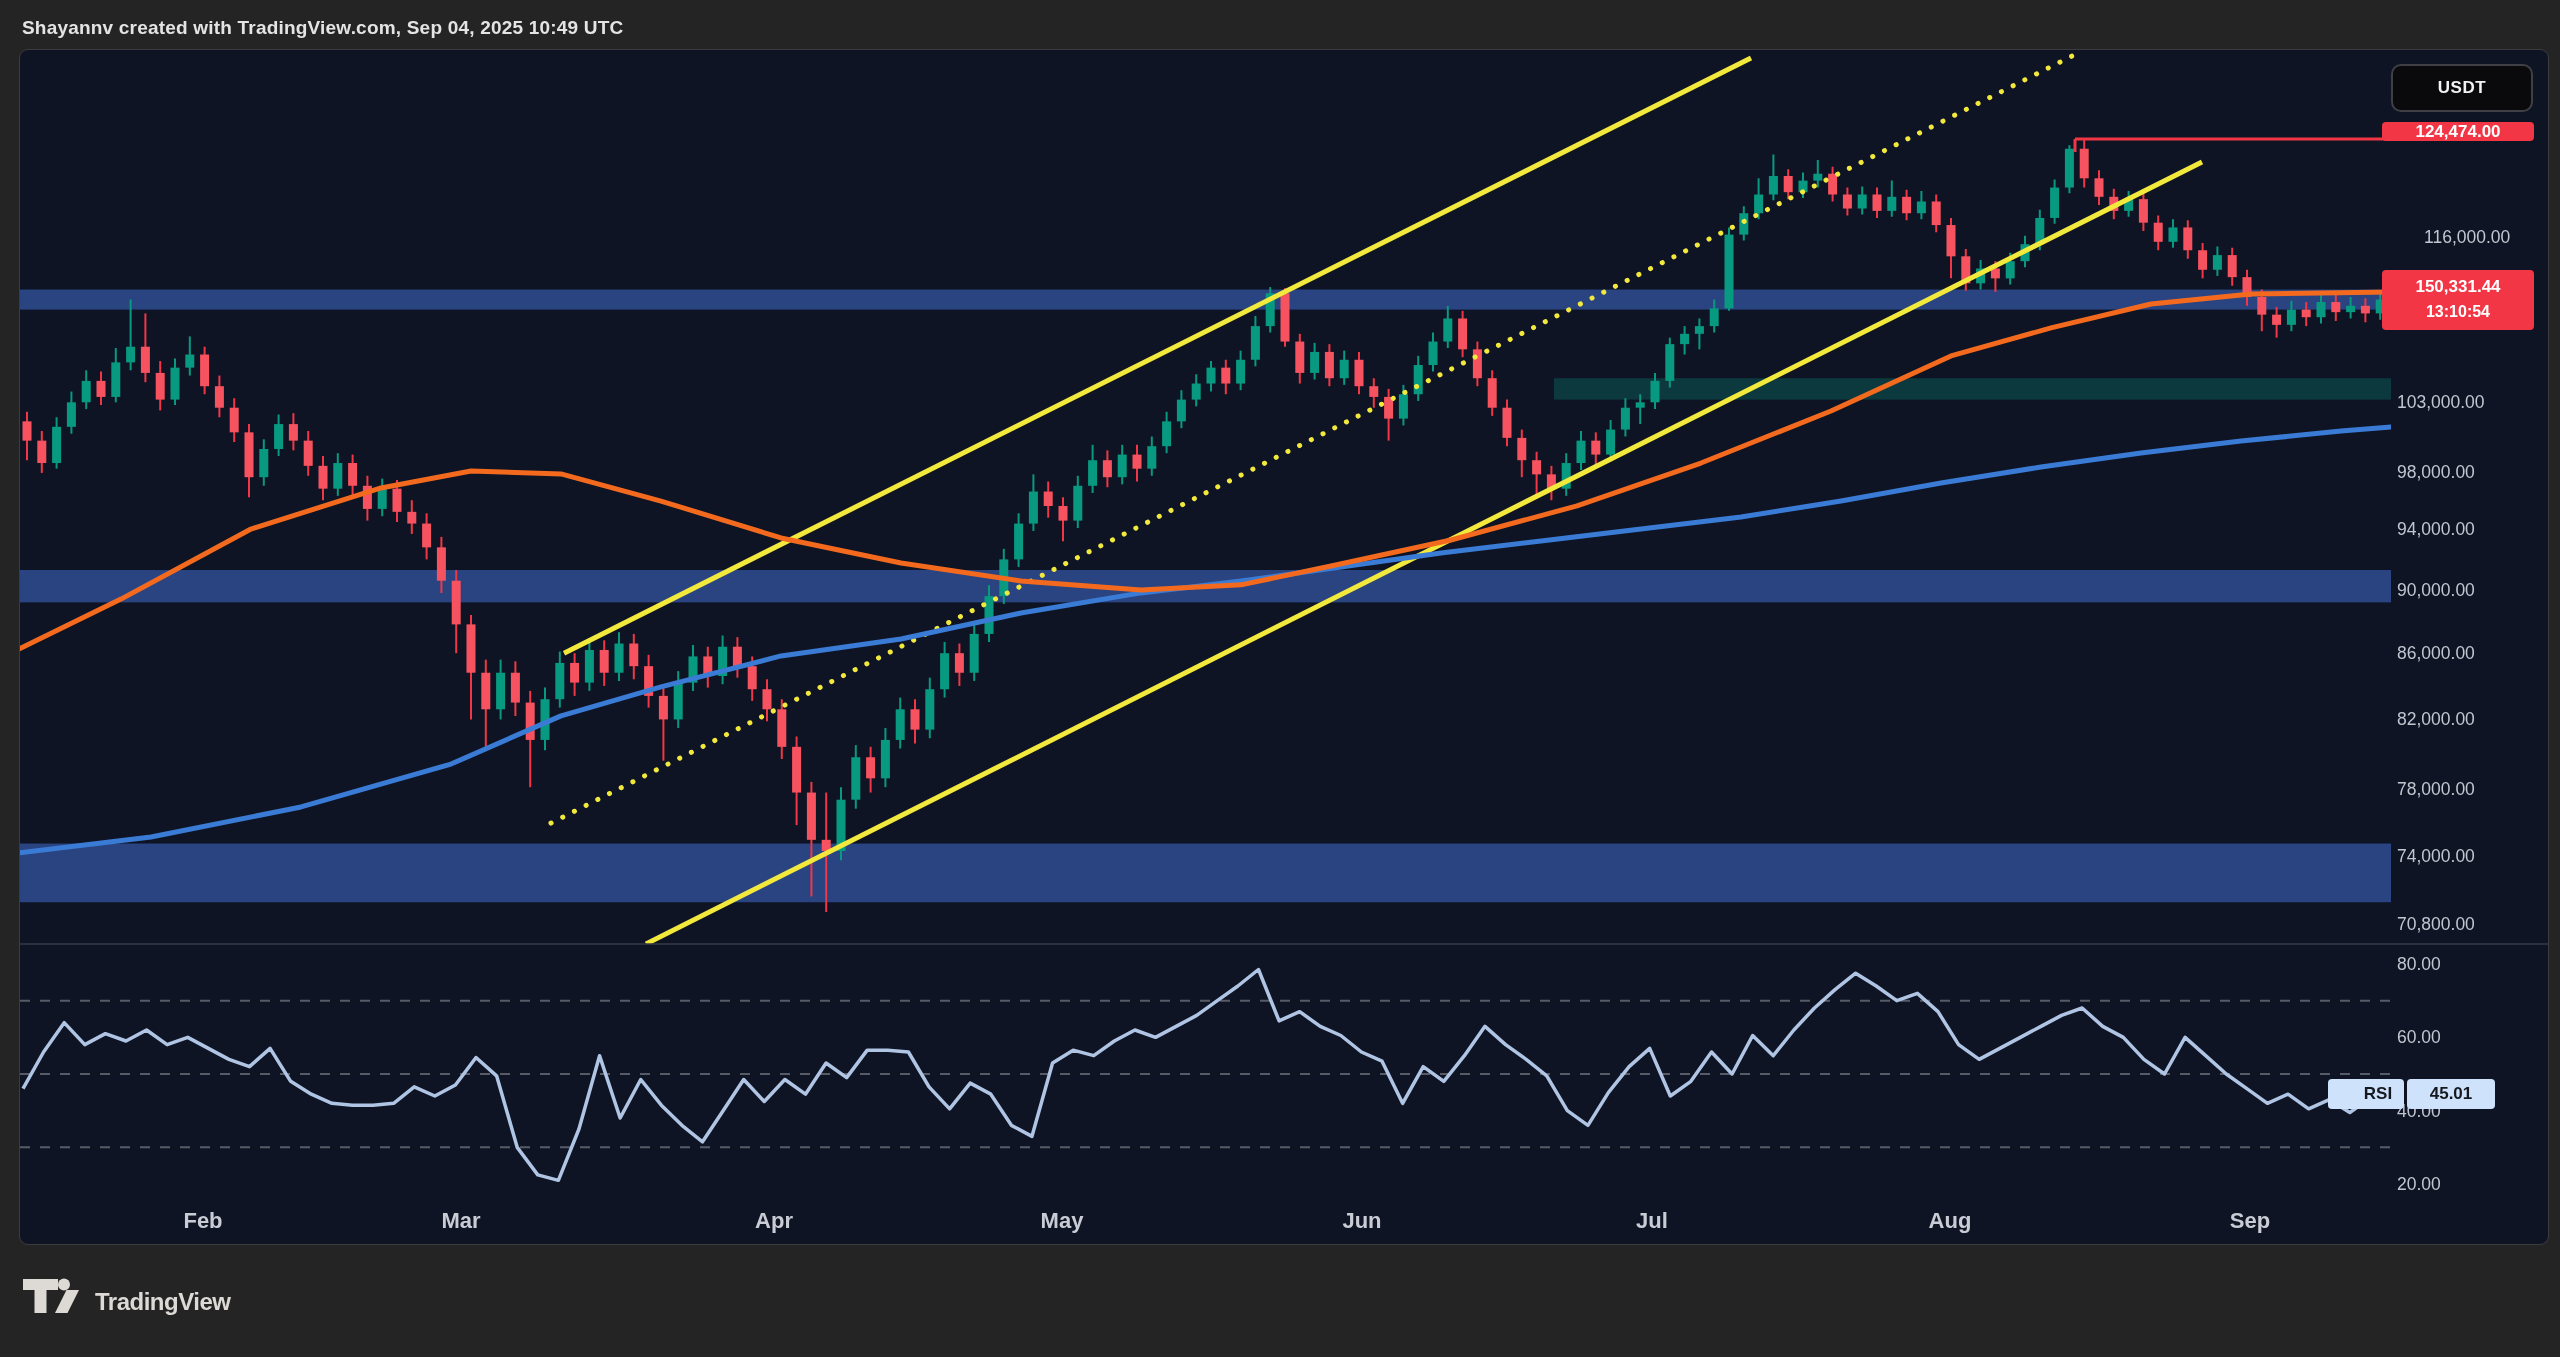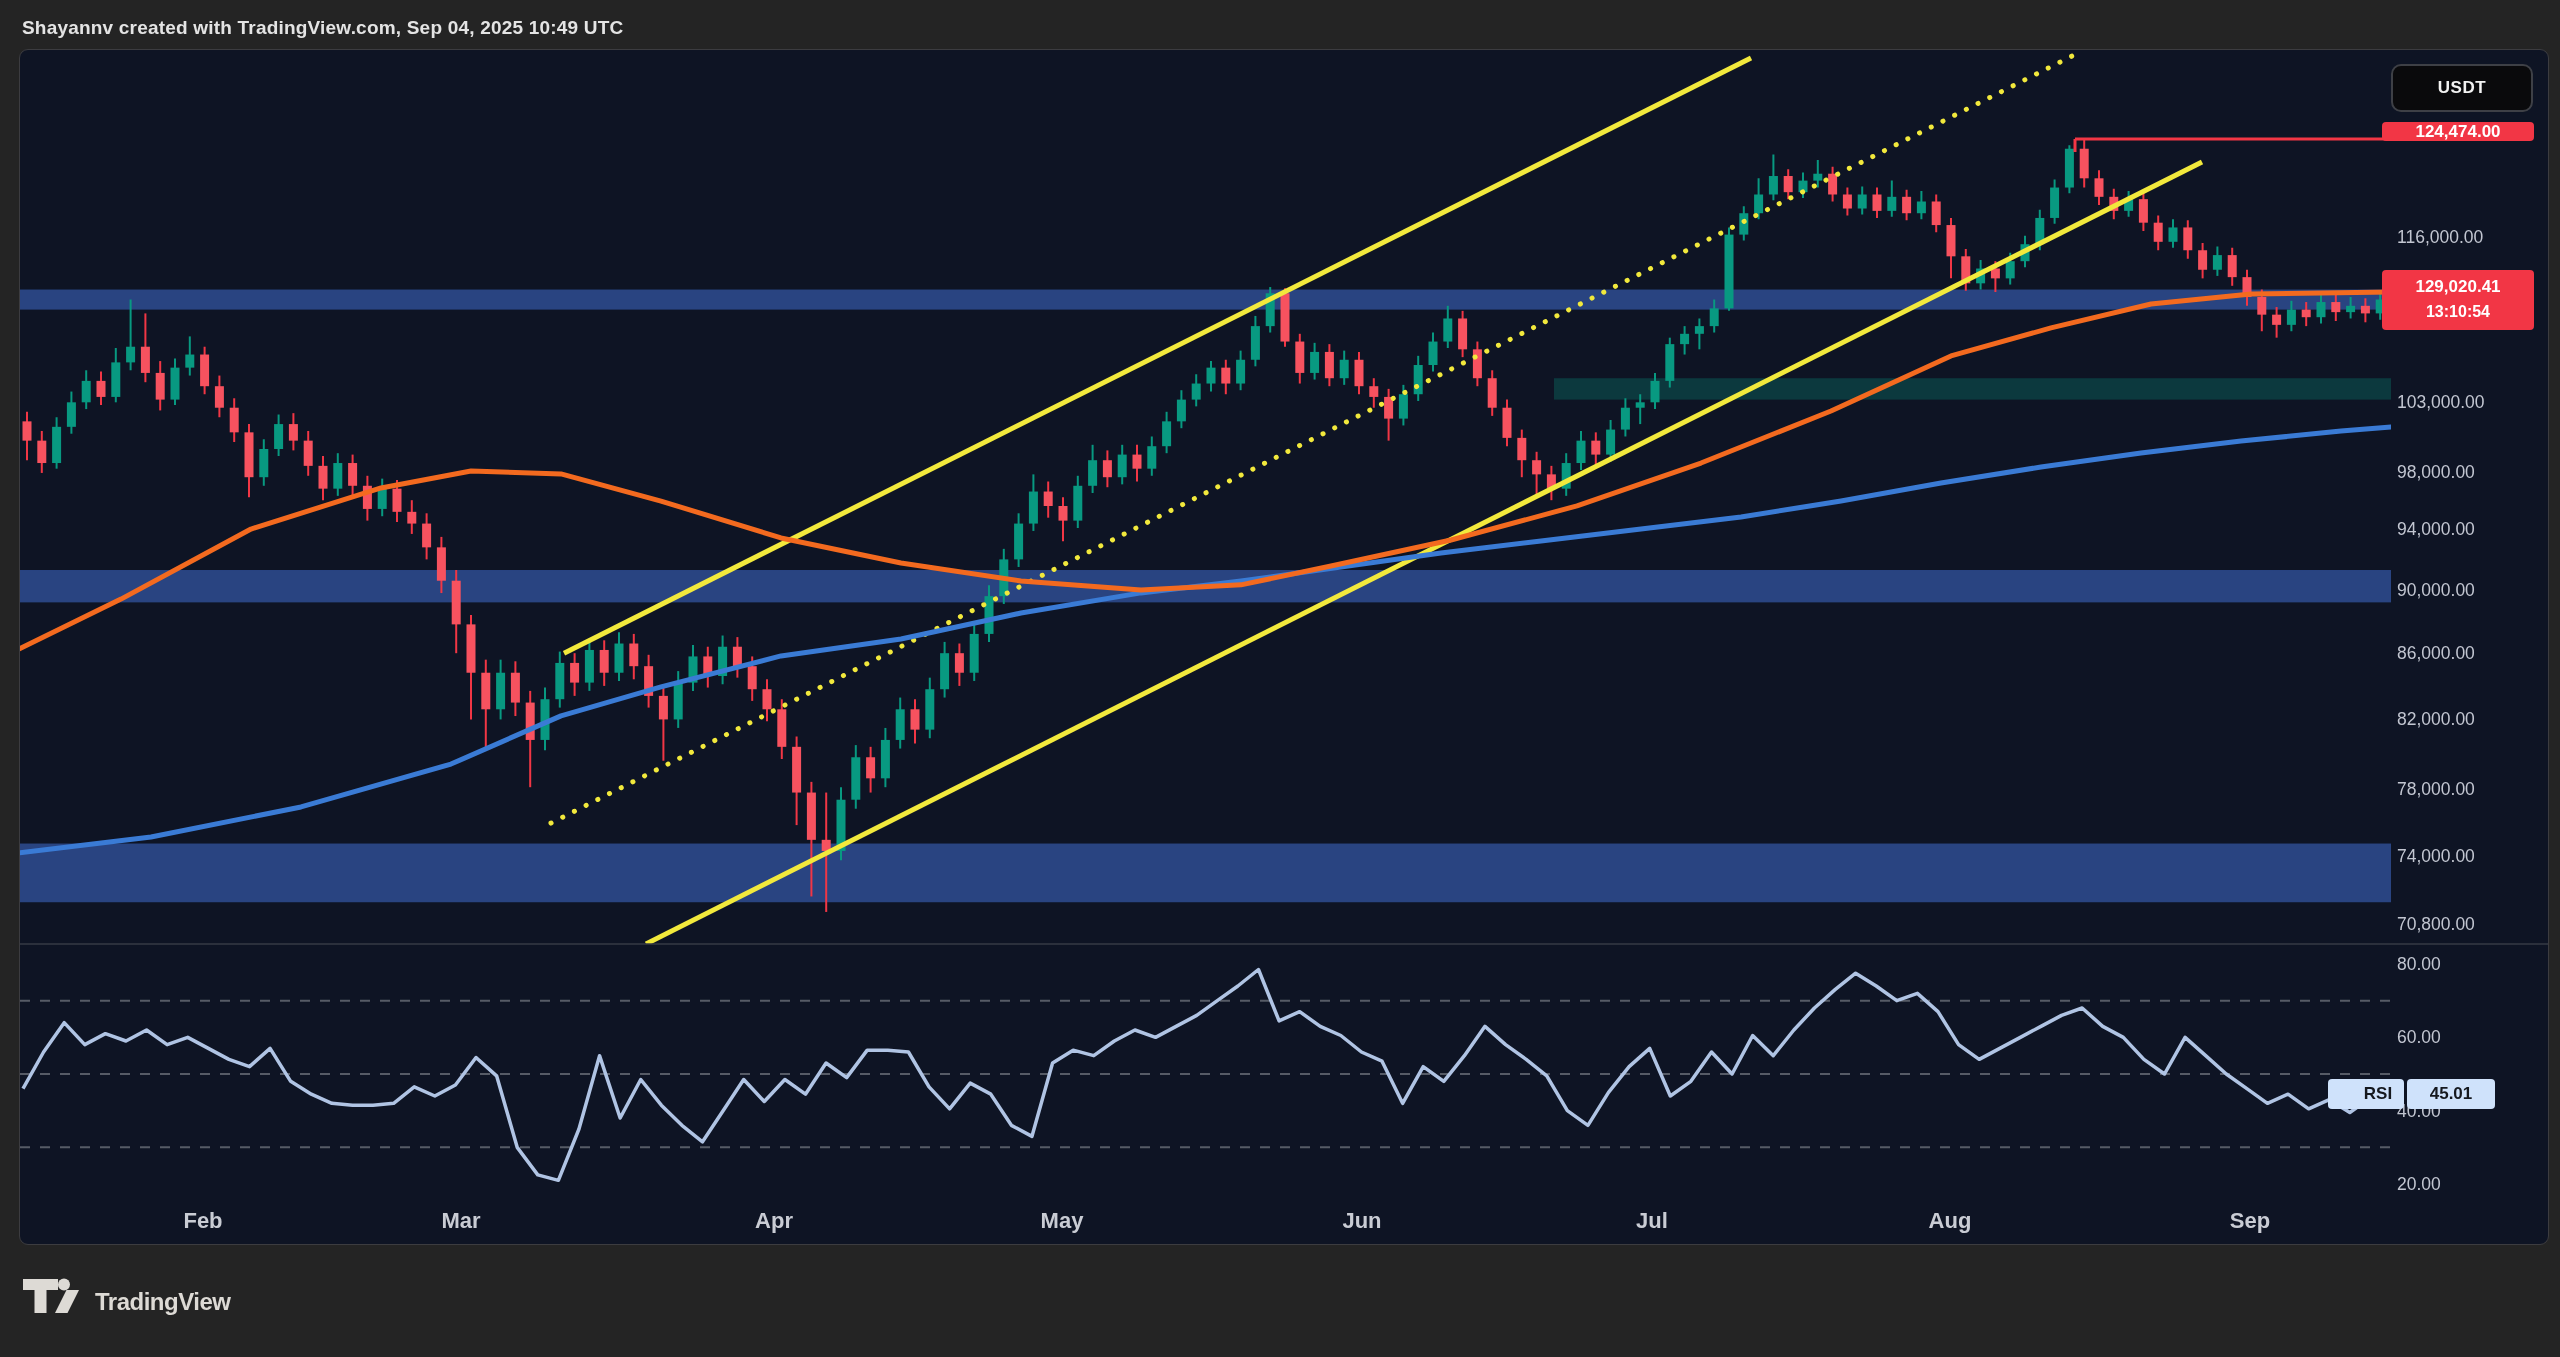--- a/index.html
+++ b/index.html
@@ -380,21 +380,21 @@
         <g clip-path="url(#rsiClip)">
           <line x1="19" y1="999.6666666666666" x2="2390" y2="999.6666666666666" stroke="#565b66" stroke-width="2" stroke-dasharray="10 10"></line>
           <line x1="19" y1="1073" x2="2390" y2="1073" stroke="#565b66" stroke-width="2" stroke-dasharray="10 10"></line>
           <line x1="19" y1="1146.3333333333333" x2="2390" y2="1146.3333333333333" stroke="#565b66" stroke-width="2" stroke-dasharray="10 10"></line>
           <polyline points="22,1087.6666666666667 42.59130434782608,1051 63.18260869565217,1021.6666666666666 83.77391304347826,1043.6666666666667 104.36521739130434,1032.6666666666667 124.95652173913042,1040 145.54782608695652,1029 166.1391304347826,1043.6666666666667 186.73043478260868,1036.3333333333333 207.32173913043476,1047.3333333333333 227.91304347826085,1058.3333333333333 248.50434782608693,1065.6666666666667 269.09565217391304,1047.3333333333333 289.6869565217391,1080.3333333333333 310.2782608695652,1093.1666666666667 330.86956521739125,1102.3333333333333 351.46086956521737,1104.1666666666667 372.0521739130435,1104.1666666666667 392.64347826086953,1102.3333333333333 413.23478260869564,1085.8333333333333 433.8260869565217,1095 454.4173913043478,1084 475.00869565217386,1056.5 495.59999999999997,1074.8333333333333 516.1913043478261,1146.3333333333333 536.7826086956521,1173.8333333333333 557.3739130434782,1179.3333333333333 577.9652173913043,1128 598.5565217391304,1054.6666666666667 619.1478260869565,1117 639.7391304347825,1078.5 660.3304347826087,1104.1666666666667 680.9217391304347,1124.3333333333333 701.5130434782608,1140.8333333333333 722.104347826087,1109.6666666666667 742.695652173913,1078.5 763.2869565217391,1100.5 783.8782608695651,1078.5 804.4695652173913,1093.1666666666667 825.0608695652173,1062 845.6521739130434,1076.6666666666667 866.2434782608696,1049.1666666666667 886.8347826086956,1049.1666666666667 907.4260869565217,1051 928.0173913043477,1085.8333333333333 948.6086956521739,1107.8333333333333 969.1999999999999,1082.1666666666667 989.791304347826,1093.1666666666667 1010.3826086956522,1124.3333333333333 1030.9739130434782,1135.3333333333333 1051.5652173913043,1062 1072.1565217391303,1049.1666666666667 1092.7478260869564,1054.6666666666667 1113.3391304347824,1040 1133.9304347826087,1029 1154.5217391304348,1036.3333333333333 1175.1130434782608,1025.3333333333333 1195.7043478260869,1014.3333333333334 1216.295652173913,999.6666666666666 1236.886956521739,985 1257.478260869565,968.5 1278.0695652173913,1019.8333333333334 1298.6608695652174,1010.6666666666666 1319.2521739130434,1025.3333333333333 1339.8434782608695,1034.5 1360.4347826086955,1051 1381.0260869565216,1060.1666666666667 1401.6173913043476,1102.3333333333333 1422.208695652174,1065.6666666666667 1442.8,1080.3333333333333 1463.391304347826,1054.6666666666667 1483.982608695652,1025.3333333333333 1504.5739130434781,1043.6666666666667 1525.1652173913042,1058.3333333333333 1545.7565217391302,1074.8333333333333 1566.3478260869565,1109.6666666666667 1586.9391304347826,1124.3333333333333 1607.5304347826086,1091.3333333333333 1628.1217391304347,1065.6666666666667 1648.7130434782607,1047.3333333333333 1669.3043478260868,1095 1689.8956521739128,1080.3333333333333 1710.486956521739,1051 1731.0782608695652,1073 1751.6695652173912,1034.5 1772.2608695652173,1054.6666666666667 1792.8521739130433,1029 1813.4434782608694,1007 1834.0347826086954,988.6666666666666 1854.6260869565217,972.1666666666666 1875.2173913043478,985 1895.8086956521738,999.6666666666666 1916.3999999999999,992.3333333333334 1936.991304347826,1010.6666666666666 1957.582608695652,1043.6666666666667 1978.173913043478,1058.3333333333333 1998.7652173913043,1047.3333333333333 2019.3565217391304,1036.3333333333333 2039.9478260869564,1025.3333333333333 2060.5391304347822,1014.3333333333334 2081.1304347826085,1007 2101.721739130435,1025.3333333333333 2122.3130434782606,1036.3333333333333 2142.904347826087,1058.3333333333333 2163.4956521739127,1073 2184.086956521739,1036.3333333333333 2204.678260869565,1054.6666666666667 2225.269565217391,1073 2245.8608695652174,1087.6666666666667 2266.452173913043,1102.3333333333333 2287.0434782608695,1093.1666666666667 2307.6347826086953,1107.8333333333333 2328.2260869565216,1098.6666666666667 2348.8173913043474,1111.5 2369.4086956521737,1096.8333333333333 2390,1091.2966666666666" fill="none" stroke="#b0c4e4" stroke-width="3.5" stroke-linejoin="round"></polyline>
         </g>
         <line x1="19" y1="943" x2="2547" y2="943" stroke="#363a45" stroke-width="1.5"></line>
       </svg>
 
     <div id="html-labels">
-        <div class="tick" style="top: 187px;">116,000.00</div>
+        <div class="tick" style="top: 187px; margin-left: 27px;">116,000.00</div>
         <div class="tick" style="top: 352.312px;">103,000.00</div>
         <div class="tick" style="top: 421.52px;">98,000.00</div>
         <div class="tick" style="top: 479.479px;">94,000.00</div>
         <div class="tick" style="top: 539.958px;">90,000.00</div>
         <div class="tick" style="top: 603.187px;">86,000.00</div>
         <div class="tick" style="top: 669.428px;">82,000.00</div>
         <div class="tick" style="top: 738.983px;">78,000.00</div>
         <div class="tick" style="top: 806px;">74,000.00</div>
         <div class="tick" style="top: 873.681px;">70,800.00</div>
         <div class="tick" style="top: 914px;">80.00</div>
@@ -411,21 +411,21 @@
         <div class="month" style="left: 2230px;">Sep</div>
       </div>
 
     <div class="usdt-btn">USDT</div>
 
     <div class="plabel" id="level-label" style="height: 19px; top: 72.4393px;">
       <span>124,474.00</span>
     </div>
 
     <div class="plabel" id="current-label" style="height: 60px; top: 219.514px;">
-      <span>129,020.41</span>
+      <span>150,331.44</span>
       <span style="font-size:16px;">13:10:54</span>
     </div>
 
     <div class="rsi-badges">
       <div class="badge name">RSI</div>
       <div class="badge value">45.01</div>
     </div>
   </div>
 
   <div class="logo">

